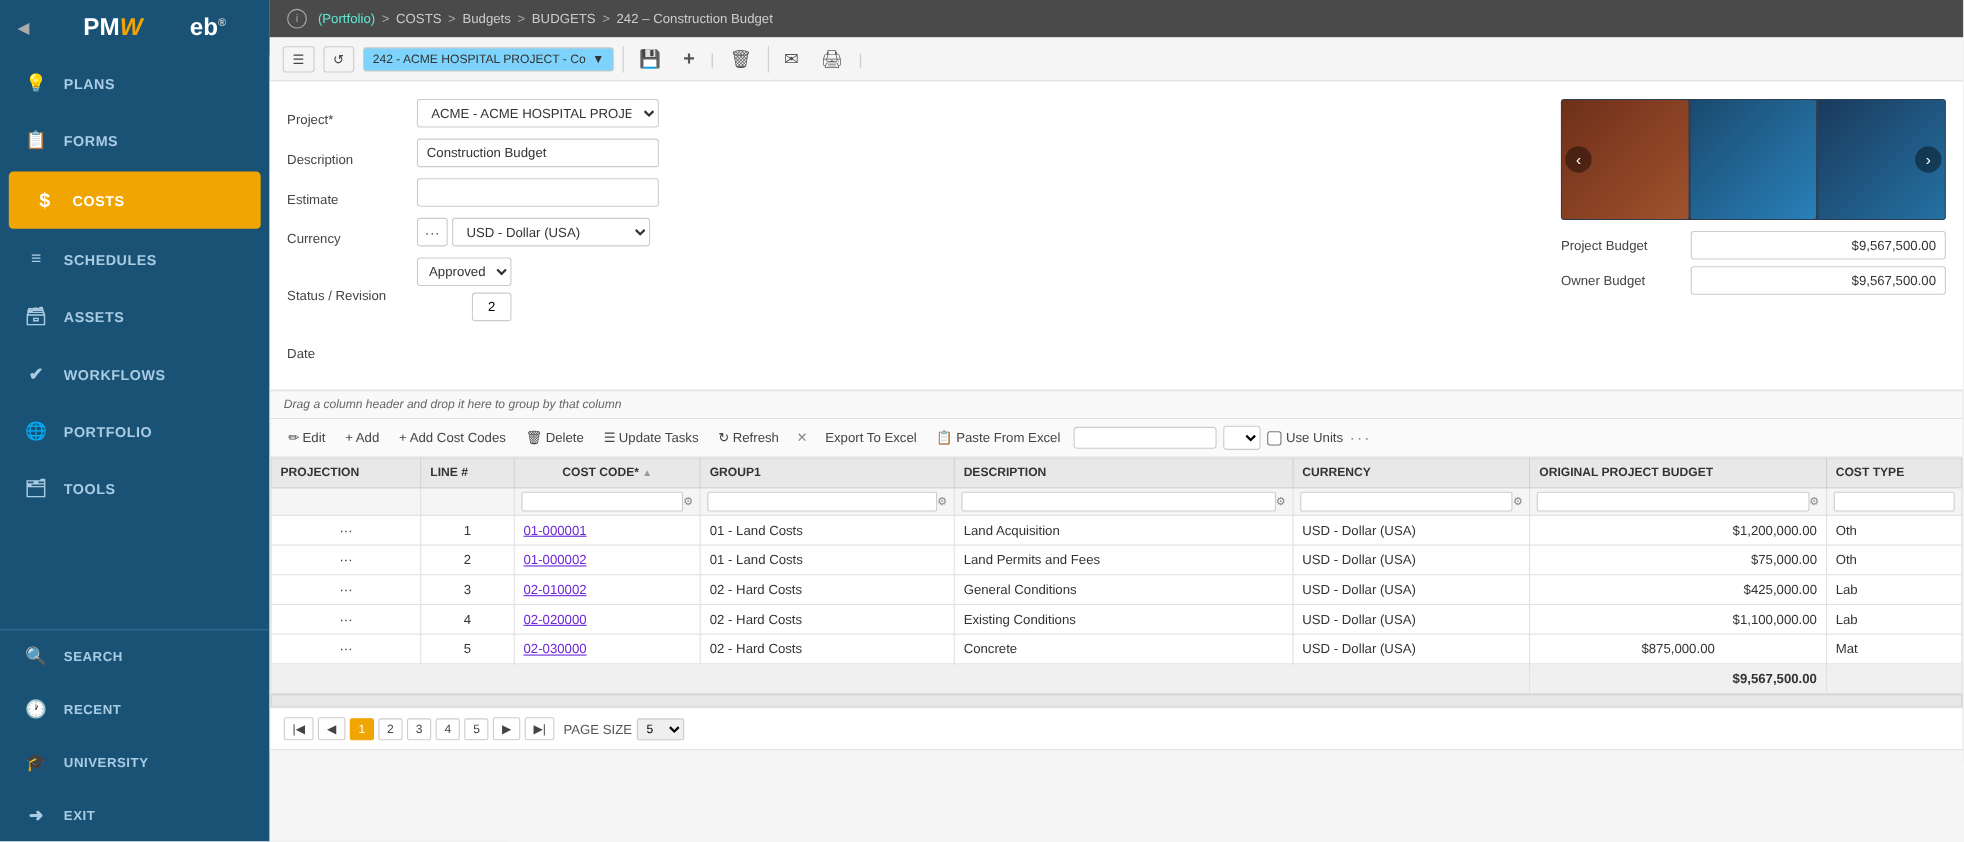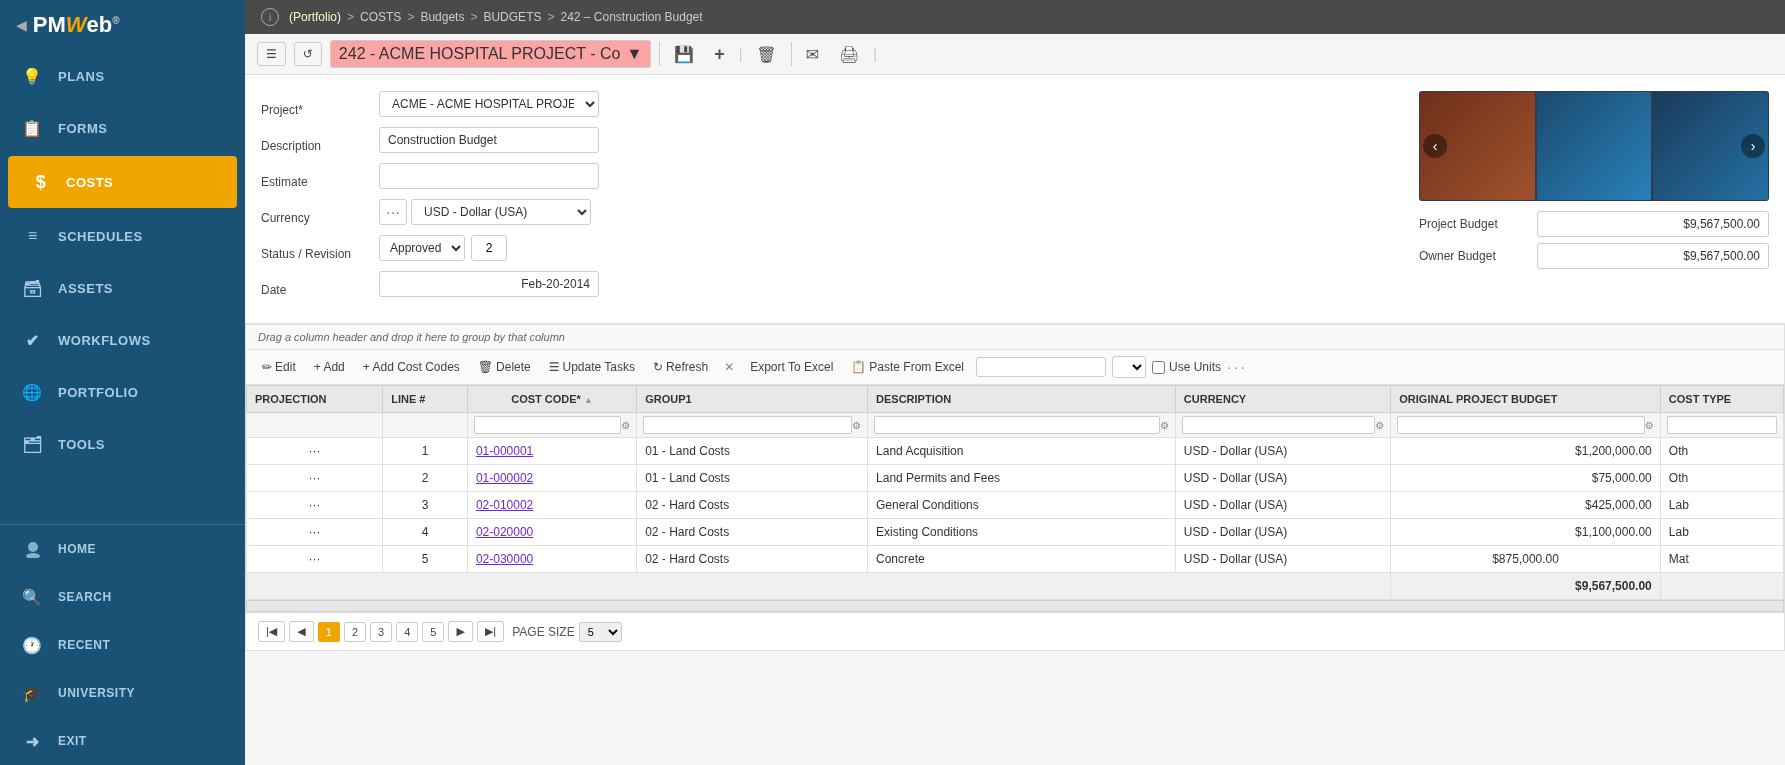--- a/index.html
+++ b/index.html
@@ -23,21 +23,21 @@
     .logo-arrow {
       color: #aaa;
       margin-right: 6px;
       font-size: 14px;
     }
     .logo-text {
       font-size: 22px;
       font-weight: bold;
       color: white;
     }
-    .logo-text span.pm { color: white; }
+    .logo-text span.pm { color: white; margin-left: 43px; }
     .logo-reg { font-size: 10px; color: #ccc; vertical-align: super; }
     .sidebar-nav { flex: 1; }
     .nav-item {
       display: flex;
       align-items: center;
       padding: 13px 20px;
       color: #a9cce3;
       cursor: pointer;
       text-transform: uppercase;
       font-size: 13px;
@@ -83,21 +83,21 @@
       min-height: 32px;
     }
     .breadcrumb-bar .info-icon {
       width: 18px; height: 18px;
       border: 1px solid #aaa;
       border-radius: 50%;
       display: flex; align-items: center; justify-content: center;
       font-size: 10px; color: #aaa;
       margin-right: 4px;
     }
-    .breadcrumb-bar a { color: #fef9c3; text-decoration: none; }
+    .breadcrumb-bar a { color: #5eead4; text-decoration: none; }
     .breadcrumb-bar .sep { color: #aaa; }
 
     
     .header-toolbar {
       background: #f5f5f5;
       border-bottom: 1px solid #ddd;
       padding: 6px 12px;
       display: flex;
       align-items: center;
       gap: 8px;
@@ -107,25 +107,25 @@
       background: none;
       border: 1px solid #ccc;
       border-radius: 3px;
       padding: 4px 8px;
       cursor: pointer;
       font-size: 12px;
       color: #444;
       display: flex; align-items: center; gap: 4px;
     }
     .record-selector {
-      background: #fca5a5;
+      background: #7dd3fc;
       border: 1px solid #ccc;
       border-radius: 3px;
       padding: 4px 8px;
-      font-size: 16px;
+      font-size: 11px;
       color: #333;
       display: flex; align-items: center; gap: 6px;
       min-width: 220px;
     }
     .toolbar-icon-btn {
       background: none;
       border: none;
       cursor: pointer;
       font-size: 16px;
       color: #555;
@@ -217,20 +217,21 @@
       padding: 2px 6px;
       cursor: pointer;
       font-size: 14px;
       color: #666;
       height: 26px;
     }
     .status-row {
       display: flex;
       align-items: flex-end;
       gap: 6px;
+      flex-direction: column;
     }
     .status-select {
       border: 1px solid #ccc;
       border-radius: 3px;
       padding: 4px 6px;
       font-size: 12px;
       color: #333;
       height: 26px;
       background: white;
     }
@@ -480,29 +481,20 @@
       <div class="nav-item">
         <span class="nav-icon">🌐</span>
         <span>PORTFOLIO</span>
       </div>
       <div class="nav-item">
         <span class="nav-icon">🗂</span>
         <span>TOOLS</span>
       </div>
     </div>
     <div class="sidebar-bottom">
-      <div class="nav-item">
-        <span class="nav-icon">
-          <svg width="18" height="18" viewBox="0 0 18 18" fill="none">
-              <circle cx="9" cy="7" r="5" fill="#7fb3cc"></circle>
-              <ellipse cx="9" cy="16" rx="7" ry="3" fill="#7fb3cc"></ellipse>
-            </svg>
-        </span>
-        <span>HOME</span>
-      </div>
       <div class="nav-item">
         <span class="nav-icon">🔍</span>
         <span>SEARCH</span>
       </div>
       <div class="nav-item">
         <span class="nav-icon">🕐</span>
         <span>RECENT</span>
       </div>
       <div class="nav-item">
         <span class="nav-icon">🎓</span>
@@ -586,21 +578,20 @@
             <span class="field-label">Status / Revision</span>
             <div class="status-row">
               <select class="status-select">
                 <option>Approved</option>
               </select>
               <input class="revision-box" type="text" value="2" style="">
             </div>
           </div>
           <div class="field-row">
             <span class="field-label">Date</span>
-            <input class="field-input" style="width: 220px; text-align: right;" type="text" value="Feb-20-2014">
           </div>
         </div>
 
         <div class="fields-right">
           <div class="image-carousel">
             <div class="carousel-img"></div>
             <div class="carousel-img"></div>
             <div class="carousel-img"></div>
             <button class="carousel-btn prev">‹</button>
             <button class="carousel-btn next">›</button>

